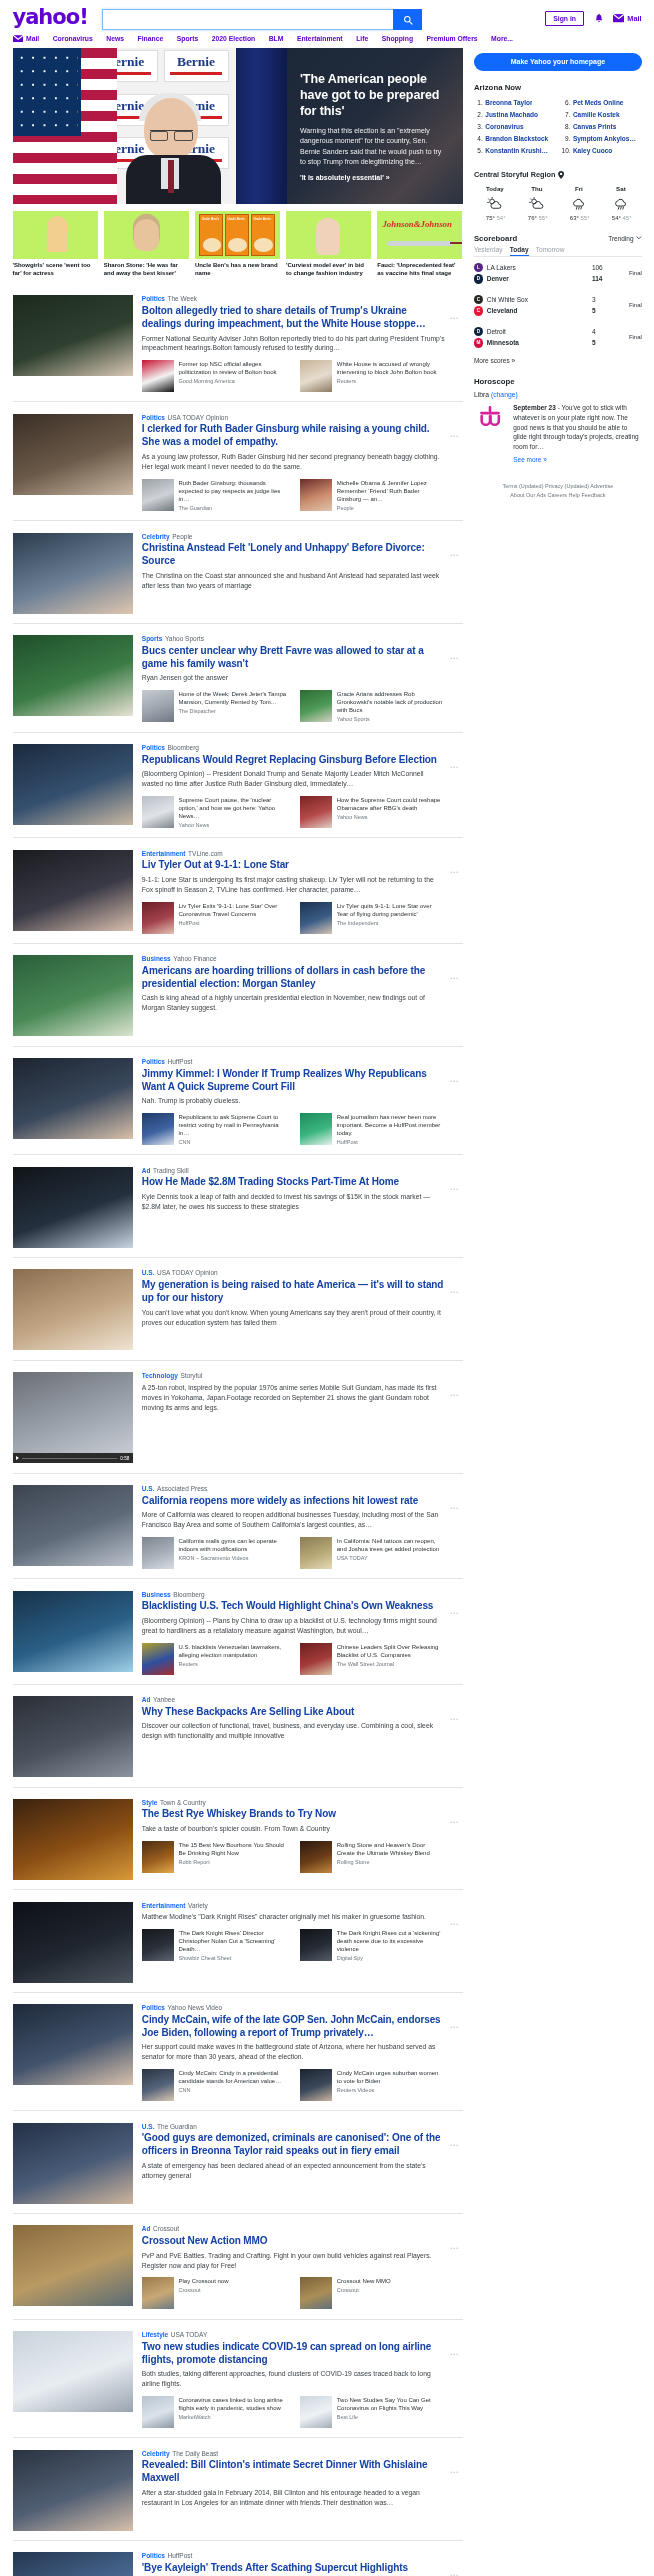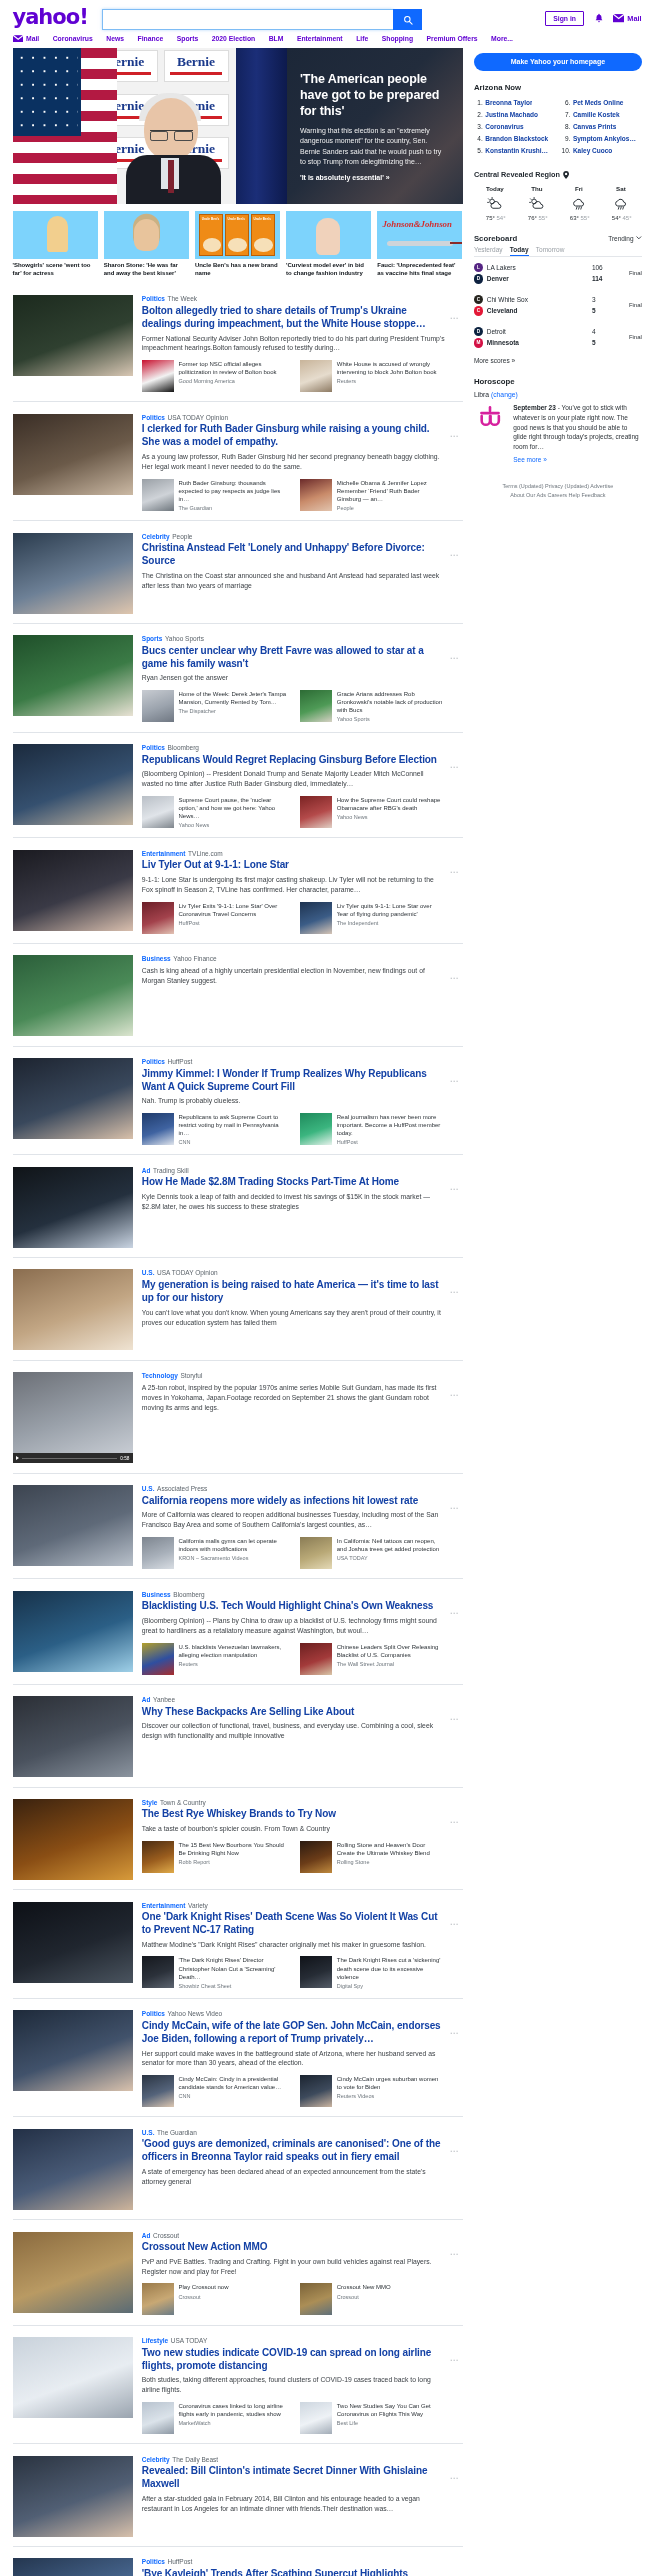--- a/index.html
+++ b/index.html
@@ -88,21 +88,21 @@
     border:1px solid #4a4a4a; border-radius:2.1px; }
   .bernie .glasses:before{left:0;} .bernie .glasses:after{right:0;}
   .bernie .body { position: absolute; left: 2.1px; top: 57px; width: 95px; height: 49px;
     background: #1b1e26; border-radius: 21px 21px 0 0; }
   .bernie .shirt { position: absolute; left: 37px; top: 60px; width: 18.7px; height: 31px; background: #dfe3e8; }
   .bernie .tie { position: absolute; left: 44px; top: 62px; width: 6.8px; height: 33px; background: #7d2230; }
 
   
   .thumbs { display: flex; gap: 6.2px; margin-top: 7.3px; }
   .thumb { width: 85px; }
-  .thumb .ph { width: 85px; height: 48px; background: #7dd3fc; overflow: hidden; position: relative; }
+  .thumb .ph { width: 85px; height: 48px; background: #bef264; overflow: hidden; position: relative; }
   .thumb .cap { font-size: 6px; line-height: 1.32; color: #0f1419; margin-top: 3.1px; font-weight: bold; }
 
   
   .t1 { background: linear-gradient(160deg,#3b1d2a,#8a5a2f 45%,#c08a3e); }
   .t1:after { content:""; position:absolute; left:34px; top:5.2px; width:21px;height:36px;
     background:#f2cf8e; border-radius:10.4px 10.4px 3.1px 3.1px; }
   .t2 { background: linear-gradient(180deg,#2f2f33,#17171a); }
   .t2:after { content:""; position:absolute; left:30px; top:8.3px; width:25px;height:32px;
     background:#e8c49c; border-radius:12.5px 12.5px 9.3px 9.3px; box-shadow:0 -4.2px 0 1px #c9b184; }
   .t3 { background:#e8760f; }
@@ -509,20 +509,21 @@
         </div>
         <div class="story">
     <div class="story-img">
       <div class="ph" style="background:linear-gradient(160deg,#2b5e3a 0%,#4a8a57 55%,#dbe5cf 100%)"></div>
 
     </div>
     <div class="story-body">
       <div class="meta">
         <span class="cat">Business</span><span class="src">Yahoo Finance</span>
       </div>
+      <h2>Americans are hoarding trillions of dollars in cash before the presidential election: Morgan Stanley</h2>
       <div class="dek">Cash is king ahead of a highly uncertain presidential election in November, new findings out of Morgan Stanley suggest.</div>
 
     </div>
     <span class="dots">⋯</span>
         </div>
         <div class="story">
     <div class="story-img">
       <div class="ph" style="background:linear-gradient(160deg,#1d2430 0%,#39485c 55%,#d8c0aa 100%)"></div>
 
     </div>
@@ -568,21 +569,21 @@
         </div>
         <div class="story">
     <div class="story-img">
       <div class="ph" style="background:linear-gradient(160deg,#8a6d4f 0%,#c2a684 55%,#efe3d2 100%)"></div>
 
     </div>
     <div class="story-body">
       <div class="meta">
         <span class="cat">U.S.</span><span class="src">USA TODAY Opinion</span>
       </div>
-      <h2>My generation is being raised to hate America — it's time to last up for our history</h2>
+      <h2>My generation is being raised to hate America — it's will to stand up for our history</h2>
       <div class="dek">You can't love what you don't know. When young Americans say they aren't proud of their country, it proves our education system has failed them</div>
 
     </div>
     <span class="dots">⋯</span>
         </div>
         <div class="story">
     <div class="story-img">
       <div class="ph" style="background:linear-gradient(160deg,#6b6f76 0%,#9aa1aa 55%,#c7ccd3 100%)"></div>
       <div class="video-bar">
           <span class="play"></span>
@@ -706,21 +707,20 @@
         </div>
         <div class="story">
     <div class="story-img">
       <div class="ph" style="background:linear-gradient(160deg,#0d1016 0%,#20262f 55%,#4a545f 100%)"></div>
 
     </div>
     <div class="story-body">
       <div class="meta">
         <span class="cat">Entertainment</span><span class="src">Variety</span>
       </div>
-      <h2>One 'Dark Knight Rises' Death Scene Was So Violent It Was Cut to Prevent NC-17 Rating</h2>
       <div class="dek">Matthew Modine's "Dark Knight Rises" character originally met his maker in gruesome fashion.</div>
       <div class="subs">
     <a class="sub" href="#">
       <div class="ph" style="background:linear-gradient(160deg,#15181e 0%,#2b313a 55%,#5c6470 100%)"></div>
       <div>
         <div class="tx">'The Dark Knight Rises' Director Christopher Nolan Cut a 'Screaming' Death…</div>
         <div class="srcline">Showbiz Cheat Sheet</div>
       </div>
     </a>
     <a class="sub" href="#">
@@ -919,21 +919,21 @@
           </a>
           <a href="#" class="trend-item">
             <span class="n">10.</span>
             <span class="t">Kaley Cuoco</span>
           </a>
         </div>
     </div>
 
     <div style="margin-top:13.5px">
       <div class="wx-head">
-        <span>Central Revealed Region</span>
+        <span>Central Storyful Region</span>
         <svg viewBox="0 0 12 16">
             <path d="M6 0a6 6 0 00-6 6c0 4.5 6 10 6 10s6-5.5 6-10a6 6 0 00-6-6zm0 8.4A2.4 2.4 0 118.4 6 2.4 2.4 0 016 8.4z"></path>
           </svg>
       </div>
       <div class="wx-row" id="wx-row">
           <div class="wx-day">
             <div class="d">Today</div>
     <div class="ic">
               <svg viewBox="0 0 34 30">
                 <circle cx="11" cy="10" r="5.2" fill="none" stroke="#232a31" stroke-width="2"></circle>

